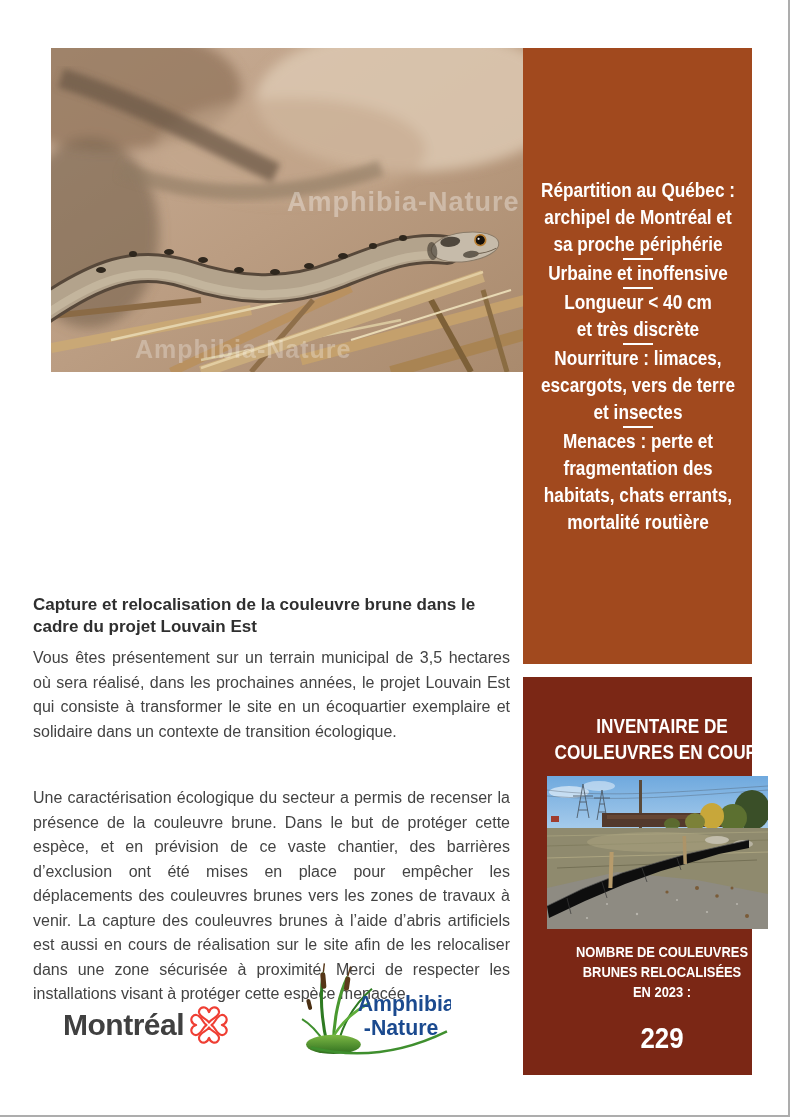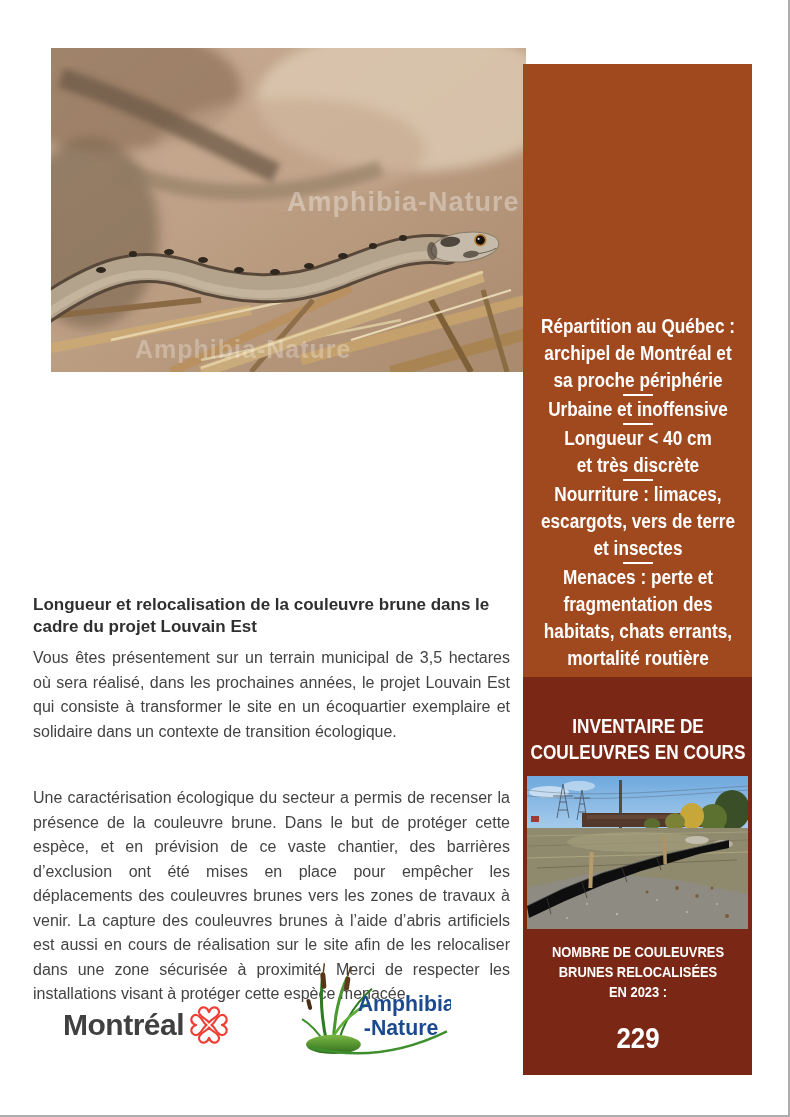--- a/index.html
+++ b/index.html
@@ -30,34 +30,34 @@
   }
   .para {
     position:absolute; left:33px; width:477px;
     font-size:16px; line-height:24.5px; text-align:justify; color:var(--body_text,#434343);
   }
   .para.p1 { top:646px; }
   .para.p2 { top:786px; }
 
   
   .fact-panel {
-    position:absolute; left:523px; top:64px; width:229px; height:616px;
+    position:absolute; left:523px; top:48px; width:229px; height:616px;
     background:var(--rust,#A1491E); color:#fff; text-align:center;
-    display:flex; flex-direction:column; justify-content:flex-end; align-items:center;
+    display:flex; flex-direction:column; justify-content:center; align-items:center;
     padding:8px 0; box-sizing:border-box;
   }
   .fact-label {
     flex-shrink:0; width:260px; transform:scaleX(.86);
     font-weight:bold; font-size:20px; line-height:27px; white-space:pre-line;
   }
   .fact-divider { width:30px; height:0; border-top:2px solid #fff; flex-shrink:0; }
 
   .inventory-panel {
     position:absolute; left:523px; top:677px; width:229px; height:398px;
-    background:var(--maroon,#7B2715); color:#fff; text-align:center; box-sizing:border-box;
+    background:var(--maroon,#7B2715); color:#fff; text-align:center; box-sizing:border-box;padding-left:24px;
   }
   .squeeze { display:block; width:260px; margin-left:-15.5px; transform:scaleX(.86); }
   .inv-title   { margin-top:36px; font-weight:bold; font-size:20px; line-height:26px; white-space:pre-line; }
   .site-photo  { width:221px; height:153px; margin:11px auto 0; display:block; }
   .inv-caption { margin-top:13px; font-weight:bold; font-size:15px; line-height:20px; white-space:pre-line; }
   .inv-count   { margin-top:20px; font-weight:bold; font-size:30px; line-height:32px; }
 
   
   .logos { position:absolute; left:33px; top:953px; width:477px; height:120px; }
   .montreal-logo { position:absolute; left:30px; top:52px; display:flex; align-items:center; }
@@ -139,21 +139,21 @@
       <g fill="none">
         <path d="M150,324 L432,228" stroke="#c9ab7c" stroke-width="12"></path>
         <path d="M150,320 L432,224" stroke="#e2cda2" stroke-width="2.5"></path>
       </g>
       <text x="236" y="163" font-size="27" font-weight="bold" fill="#ffffff" opacity=".34" letter-spacing="1">Amphibia-Nature</text>
       <text x="84" y="310" font-size="25" font-weight="bold" fill="#ffffff" opacity=".28" letter-spacing="1">Amphibia-Nature</text>
     </svg>
   </div>
 
 
-  <div class="subtitle">Longueur et relocalisation de la couleuvre brune dans le cadre du projet Louvain Est</div>
+  <div class="subtitle">Capture et relocalisation de la couleuvre brune dans le cadre du projet Louvain Est</div>
   <div class="para p1">Vous êtes présentement sur un terrain municipal de 3,5 hectares où sera réalisé, dans les prochaines années, le projet Louvain Est qui consiste à transformer le site en un écoquartier exemplaire et solidaire dans un contexte de transition écologique.</div>
   <div class="para p2">Une caractérisation écologique du secteur a permis de recenser la présence de la couleuvre brune. Dans le but de protéger cette espèce, et en prévision de ce vaste chantier, des barrières d’exclusion ont été mises en place pour empêcher les déplacements des couleuvres brunes vers les zones de travaux à venir. La capture des couleuvres brunes à l’aide d’abris artificiels est aussi en cours de réalisation sur le site afin de les relocaliser dans une zone sécurisée à proximité. Merci de respecter les installations visant à protéger cette espèce menacée.</div>
 
   <div class="fact-panel">
     <div class="fact-label">Répartition au Québec :
 archipel de Montréal et
 sa proche périphérie</div>
     <div class="fact-divider"></div>
     <div class="fact-label">Urbaine et inoffensive</div>
     <div class="fact-divider"></div>

